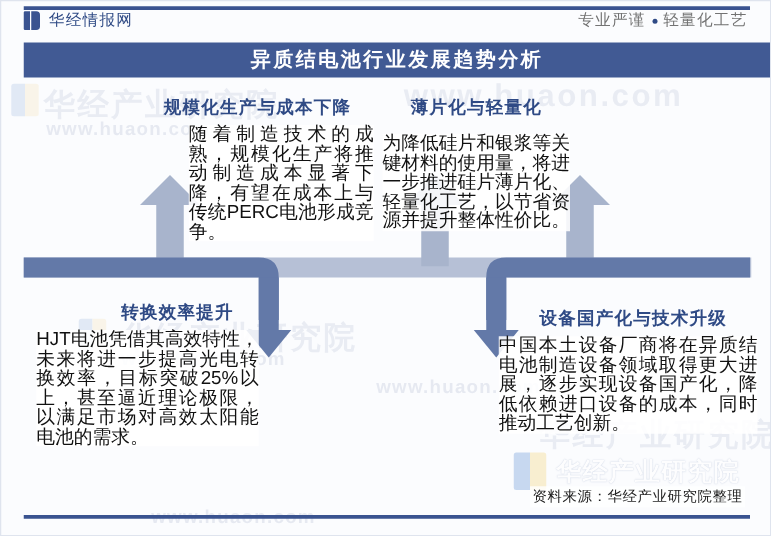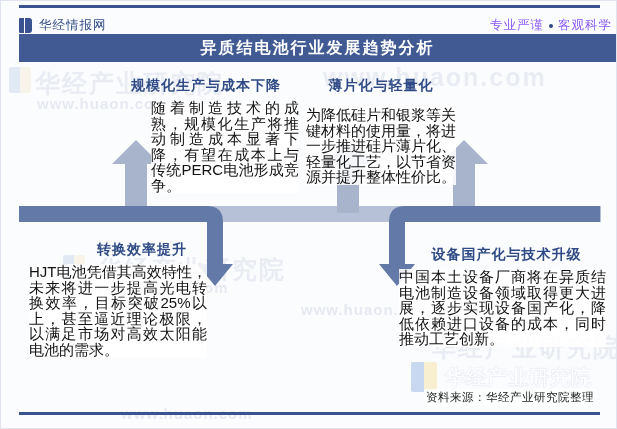--- a/index.html
+++ b/index.html
@@ -37,33 +37,33 @@
   .wm-book .pg.l { background: #7e9fd4; border-radius: 2px 0 0 2px; }
   .wm-book .pg.r { background: #f2d99a; border-radius: 0 2px 2px 0; }
 
   
   .top-rule {
     position: absolute; left: 18px; top: 4px; width: 581px; height: 3px;
     background: #3a5390; z-index: 5;
   }
   .header {
     position: absolute; left: 0; top: 7px; width: 617px; height: 26px;
-    display: flex; align-items: flex-end; z-index: 5;
+    display: flex; align-items: flex-start; z-index: 5;
   }
   .brand { display: flex; align-items: center; gap: 7px; margin-left: 18px; }
   .brand-logo { display: flex; gap: 1px; }
   .brand-logo .blk { width: 5px; height: 15px; background: #3a5390; }
   .brand-logo .blk.a { border-radius: 1px 0 0 1px; }
   .brand-logo .blk.b { width: 7px; border-radius: 0 3px 3px 0; }
   .brand-name {
     font-size: 12.5px; color: #2f4a85; letter-spacing: 1px;
   }
   .slogan {
-    margin-left: auto; margin-right: 6px;
-    font-size: 12.5px; color: #8b5cf6; letter-spacing: 1px;
+    margin-left: auto; margin-right: 20px;
+    font-size: 12.5px; color: #737373; letter-spacing: 1px;
     display: flex; align-items: center; gap: 5px;
   }
   .slogan .dot { width: 4px; height: 4px; background: #2f4a85; border-radius: 50%; }
 
   
   .titlebar {
     position: absolute; left: 18px; top: 33px; width: 597px; height: 28px;
     background: #415a94; z-index: 5;
     display: flex; align-items: center; justify-content: center;
   }
@@ -154,21 +154,21 @@
     <div class="brand">
       <span class="brand-logo">
         <span class="blk a"></span>
           <span class="blk b"></span>
       </span>
       <span class="brand-name">华经情报网</span>
     </div>
     <div class="slogan">
       <span>专业严谨</span>
       <span class="dot"></span>
-      <span>客观科学</span>
+      <span>轻量化工艺</span>
     </div>
   </div>
 
   <div class="titlebar">
     <span class="t">异质结电池行业发展趋势分析</span>
   </div>
 
   <svg class="arrows" viewBox="0 0 617 429">
 
     <rect x="18" y="205" width="582" height="16" fill="#b6c0d6"></rect>

